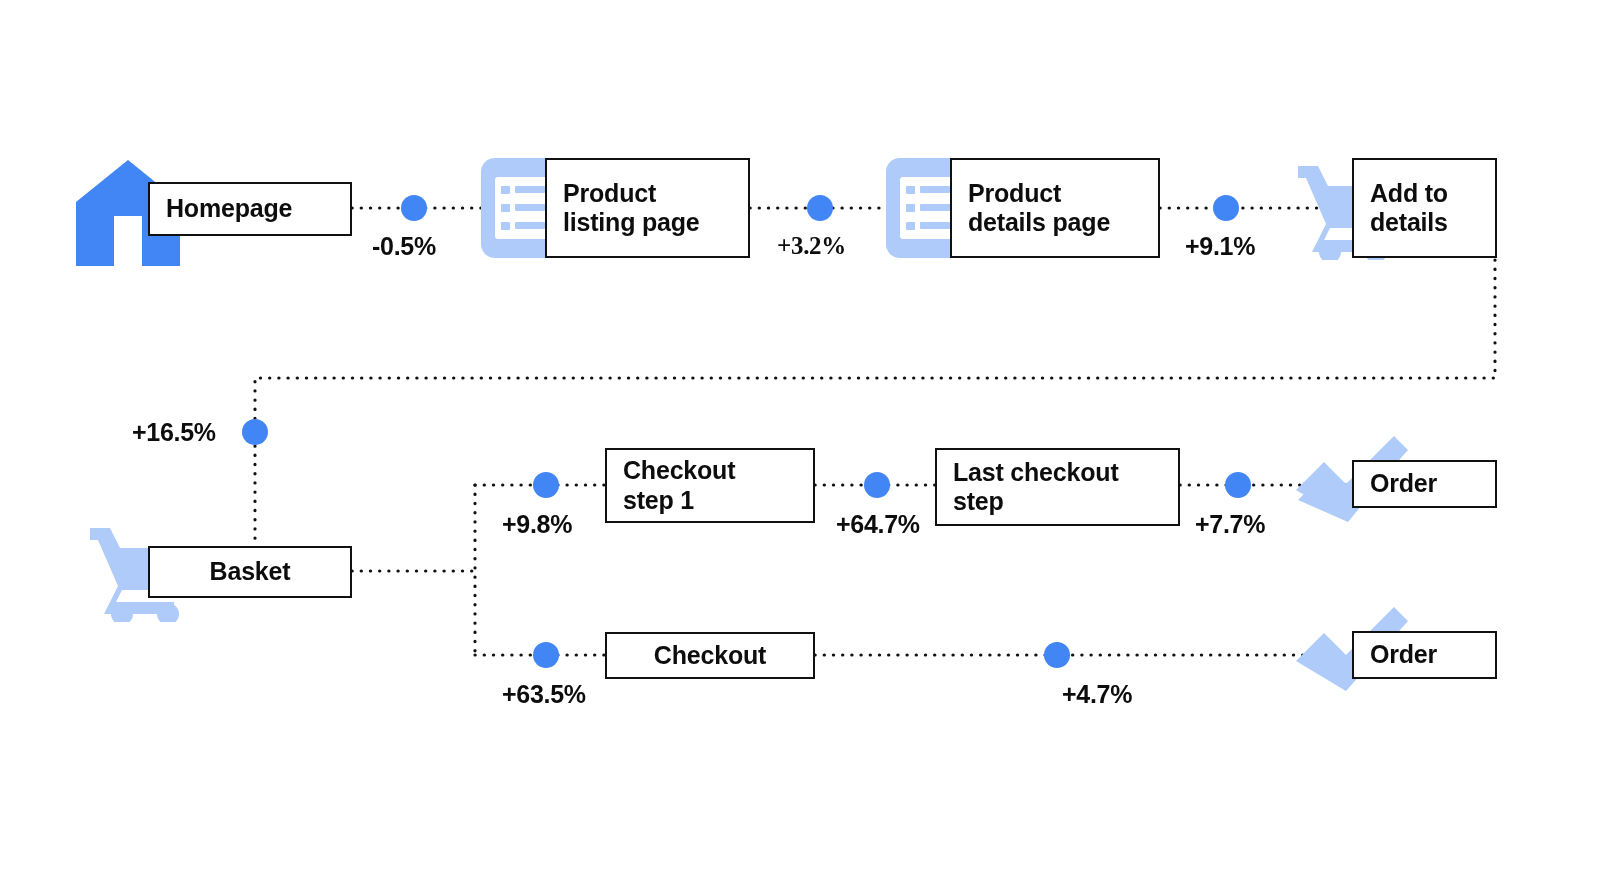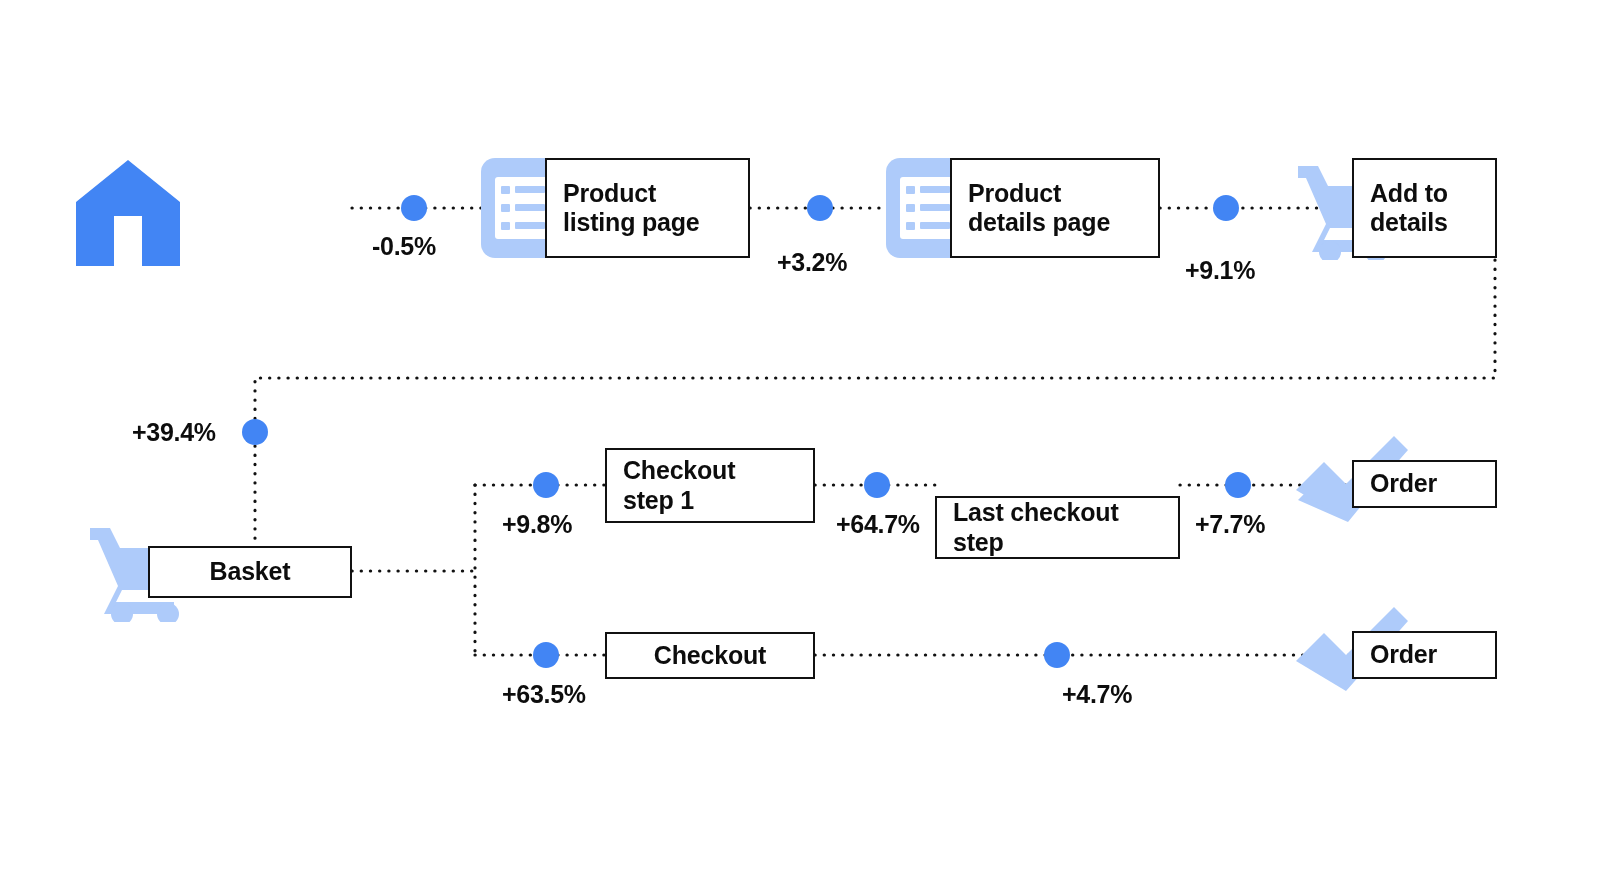--- a/index.html
+++ b/index.html
@@ -91,20 +91,23 @@
 
   <svg class="chk" style="left:1290px;top:428px;" width="120" height="112" viewBox="0 0 120 112">
     <path d="M8 58 L38 28 L58 48 L102 4 L112 14 L58 80 Z" fill="#AECBFA" transform="translate(0,14) scale(1.0)"></path>
     <polygon points="6,62 34,34 56,56 104,8 118,22 56,92" fill="#AECBFA"></polygon>
   </svg>
 
   <svg class="chk" style="left:1290px;top:599px;" width="120" height="112" viewBox="0 0 120 112">
     <polygon points="6,62 34,34 56,56 104,8 118,22 56,92" fill="#AECBFA"></polygon>
   </svg>
 
+  <div class="node" style="left:148px;top:182px;width:204px;height:54px;">
+    <span class="label">Homepage</span>
+  </div>
 
   <div class="node" style="left:545px;top:158px;width:205px;height:100px;">
     <span class="label">Product
 listing page</span>
   </div>
 
   <div class="node" style="left:950px;top:158px;width:210px;height:100px;">
     <span class="label">Product
 details page</span>
   </div>
@@ -116,21 +119,21 @@
 
   <div class="node" style="left:148px;top:546px;width:204px;height:52px;padding-left:0;justify-content:center;">
     <span class="label">Basket</span>
   </div>
 
   <div class="node" style="left:605px;top:448px;width:210px;height:75px;">
     <span class="label">Checkout
 step 1</span>
   </div>
 
-  <div class="node" style="left:935px;top:448px;width:245px;height:63px;margin-top:48px;">
+  <div class="node" style="left:935px;top:448px;width:245px;height:78px;">
     <span class="label">Last checkout
 step</span>
   </div>
 
   <div class="node" style="left:1352px;top:460px;width:145px;height:48px;">
     <span class="label">Order</span>
   </div>
 
   <div class="node" style="left:605px;top:632px;width:210px;height:47px;padding-left:0;justify-content:center;">
     <span class="label">Checkout</span>
@@ -144,22 +147,22 @@
   <div class="dot" style="left:807px;top:195px;"></div>
   <div class="dot" style="left:1213px;top:195px;"></div>
   <div class="dot" style="left:242px;top:419px;"></div>
   <div class="dot" style="left:533px;top:472px;"></div>
   <div class="dot" style="left:864px;top:472px;"></div>
   <div class="dot" style="left:1225px;top:472px;"></div>
   <div class="dot" style="left:533px;top:642px;"></div>
   <div class="dot" style="left:1044px;top:642px;"></div>
 
   <div class="pct" style="left:372px;top:232px;">-0.5%</div>
-  <div class="pct" style="left:777px;top:248px;">+3.2%</div>
-  <div class="pct" style="left:1185px;top:232px;margin-top:24px;">+9.1%</div>
-  <div class="pct" style="left:132px;top:418px;">+39.4%</div>
+  <div class="pct" style="left:777px;top:232px;font-family:Liberation Serif, serif;">+3.2%</div>
+  <div class="pct" style="left:1185px;top:232px;">+9.1%</div>
+  <div class="pct" style="left:132px;top:418px;">+16.5%</div>
   <div class="pct" style="left:502px;top:510px;">+9.8%</div>
   <div class="pct" style="left:836px;top:510px;">+64.7%</div>
   <div class="pct" style="left:1195px;top:510px;">+7.7%</div>
   <div class="pct" style="left:502px;top:680px;">+63.5%</div>
   <div class="pct" style="left:1014px;top:680px;margin-left:48px;">+4.7%</div>
 
 </div>
 
 </body></html>

